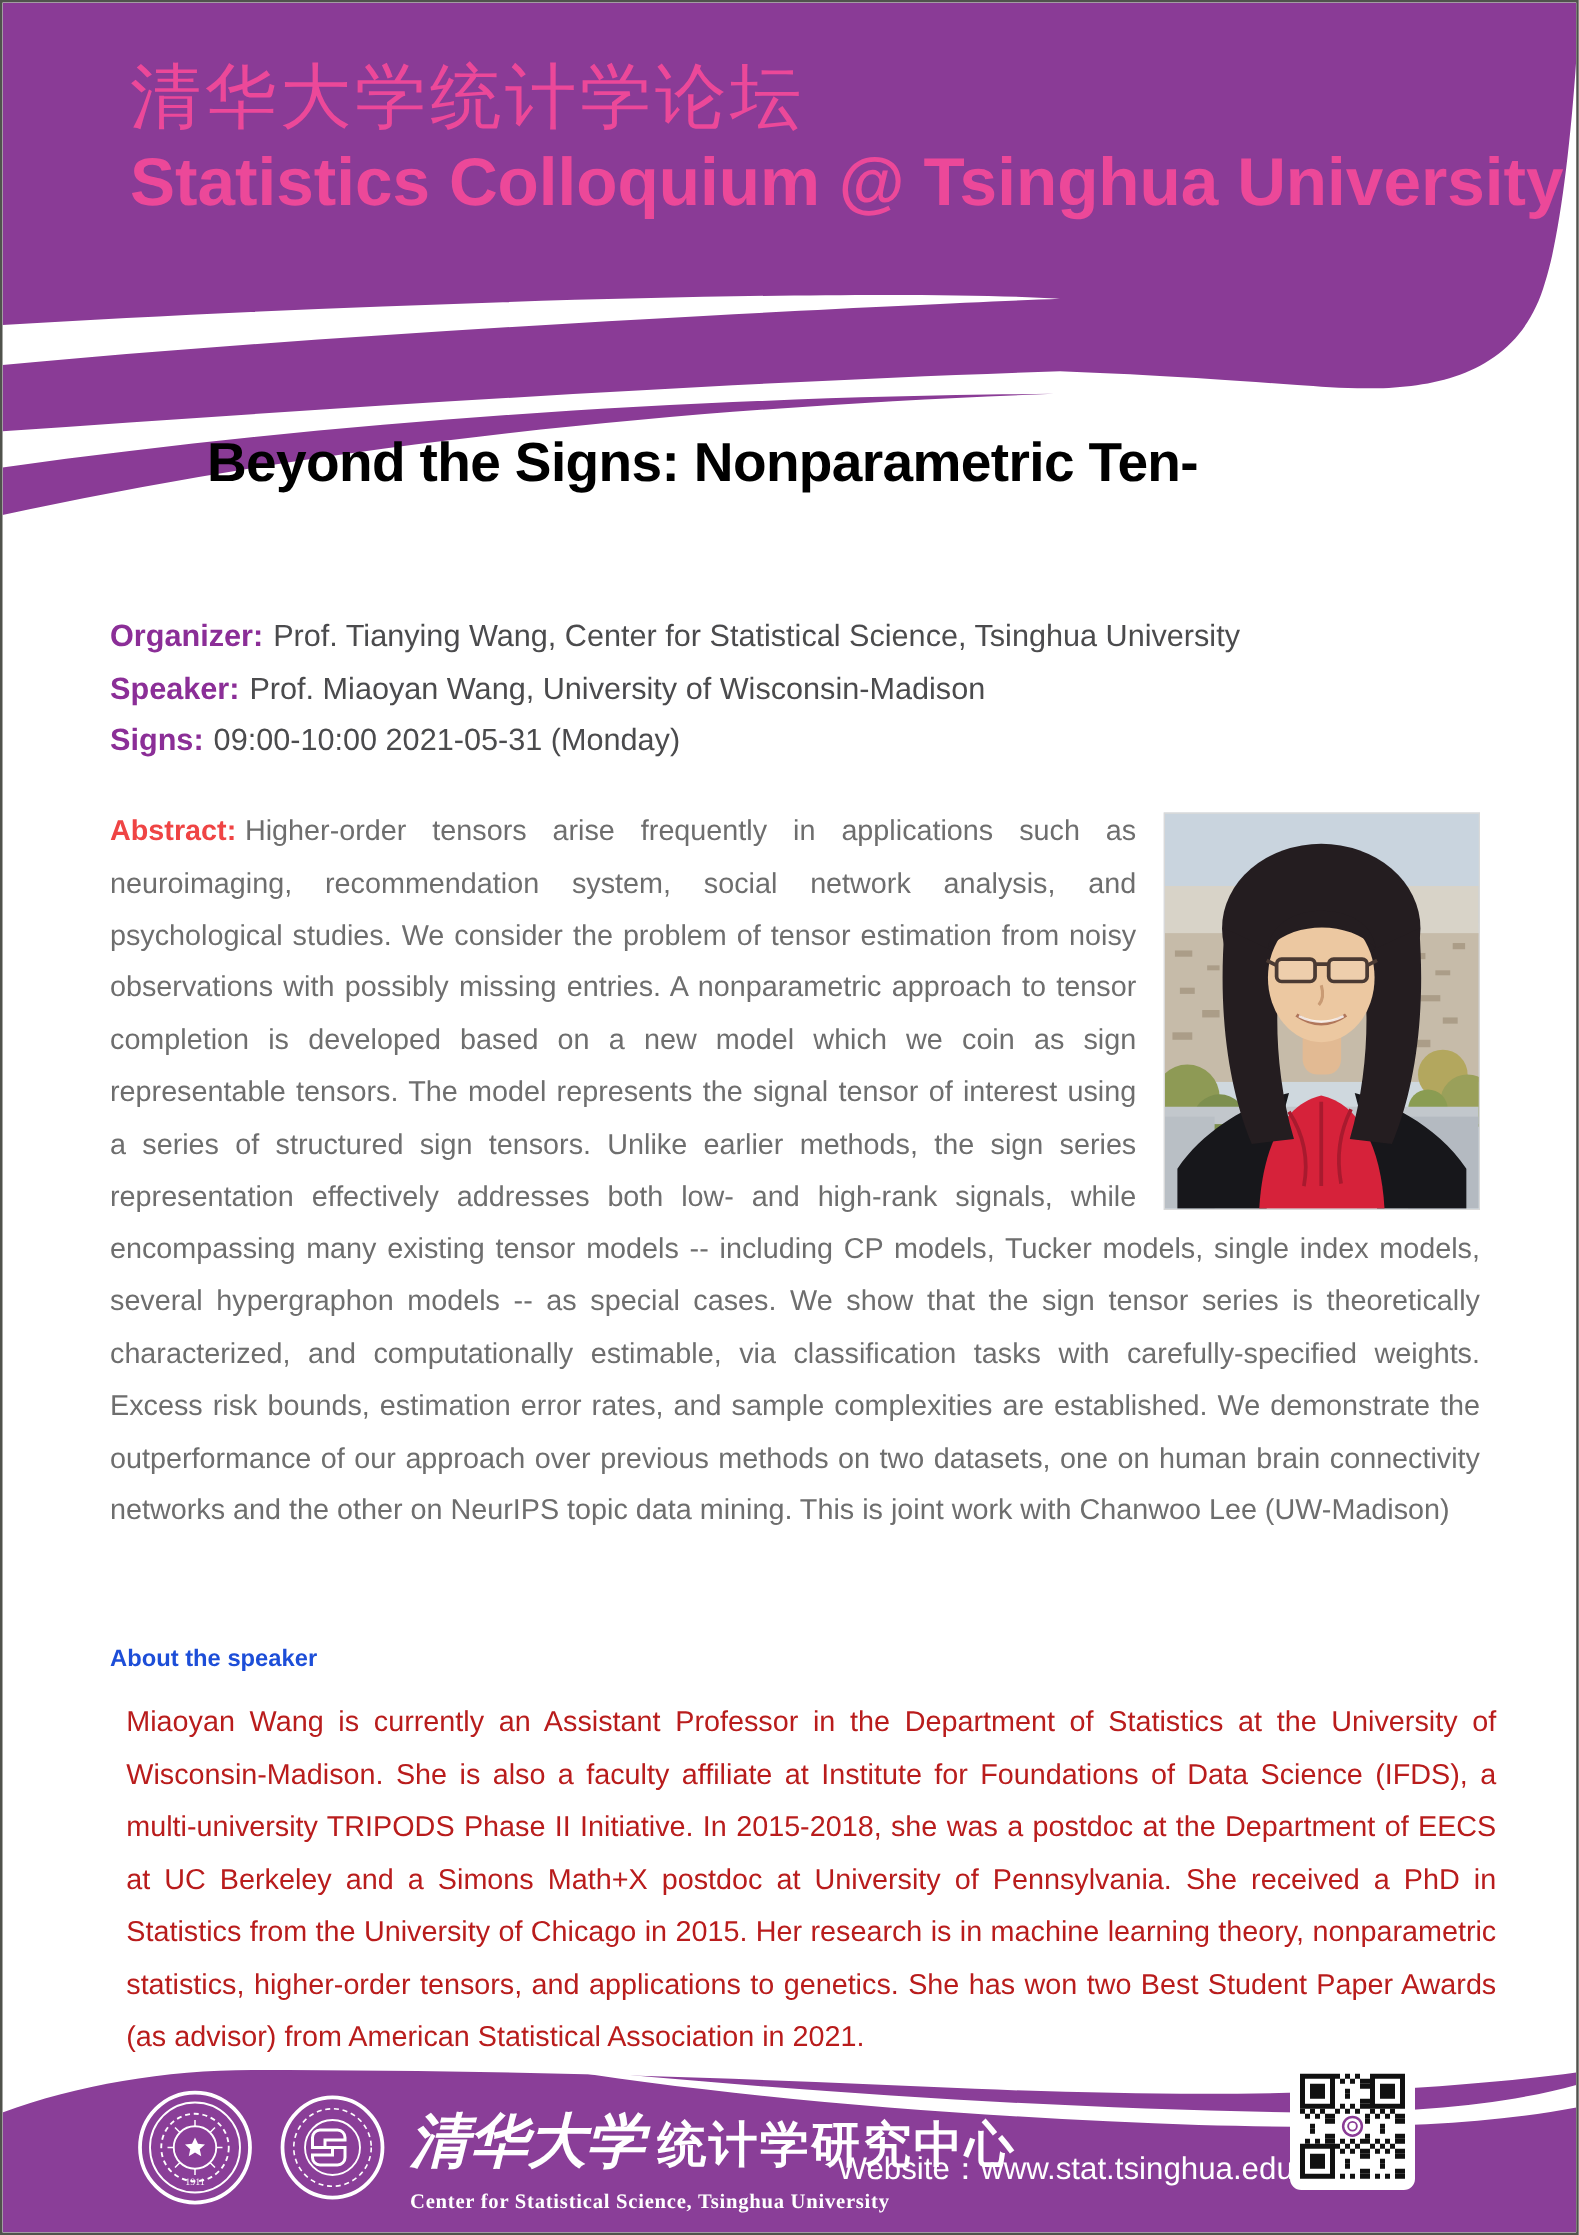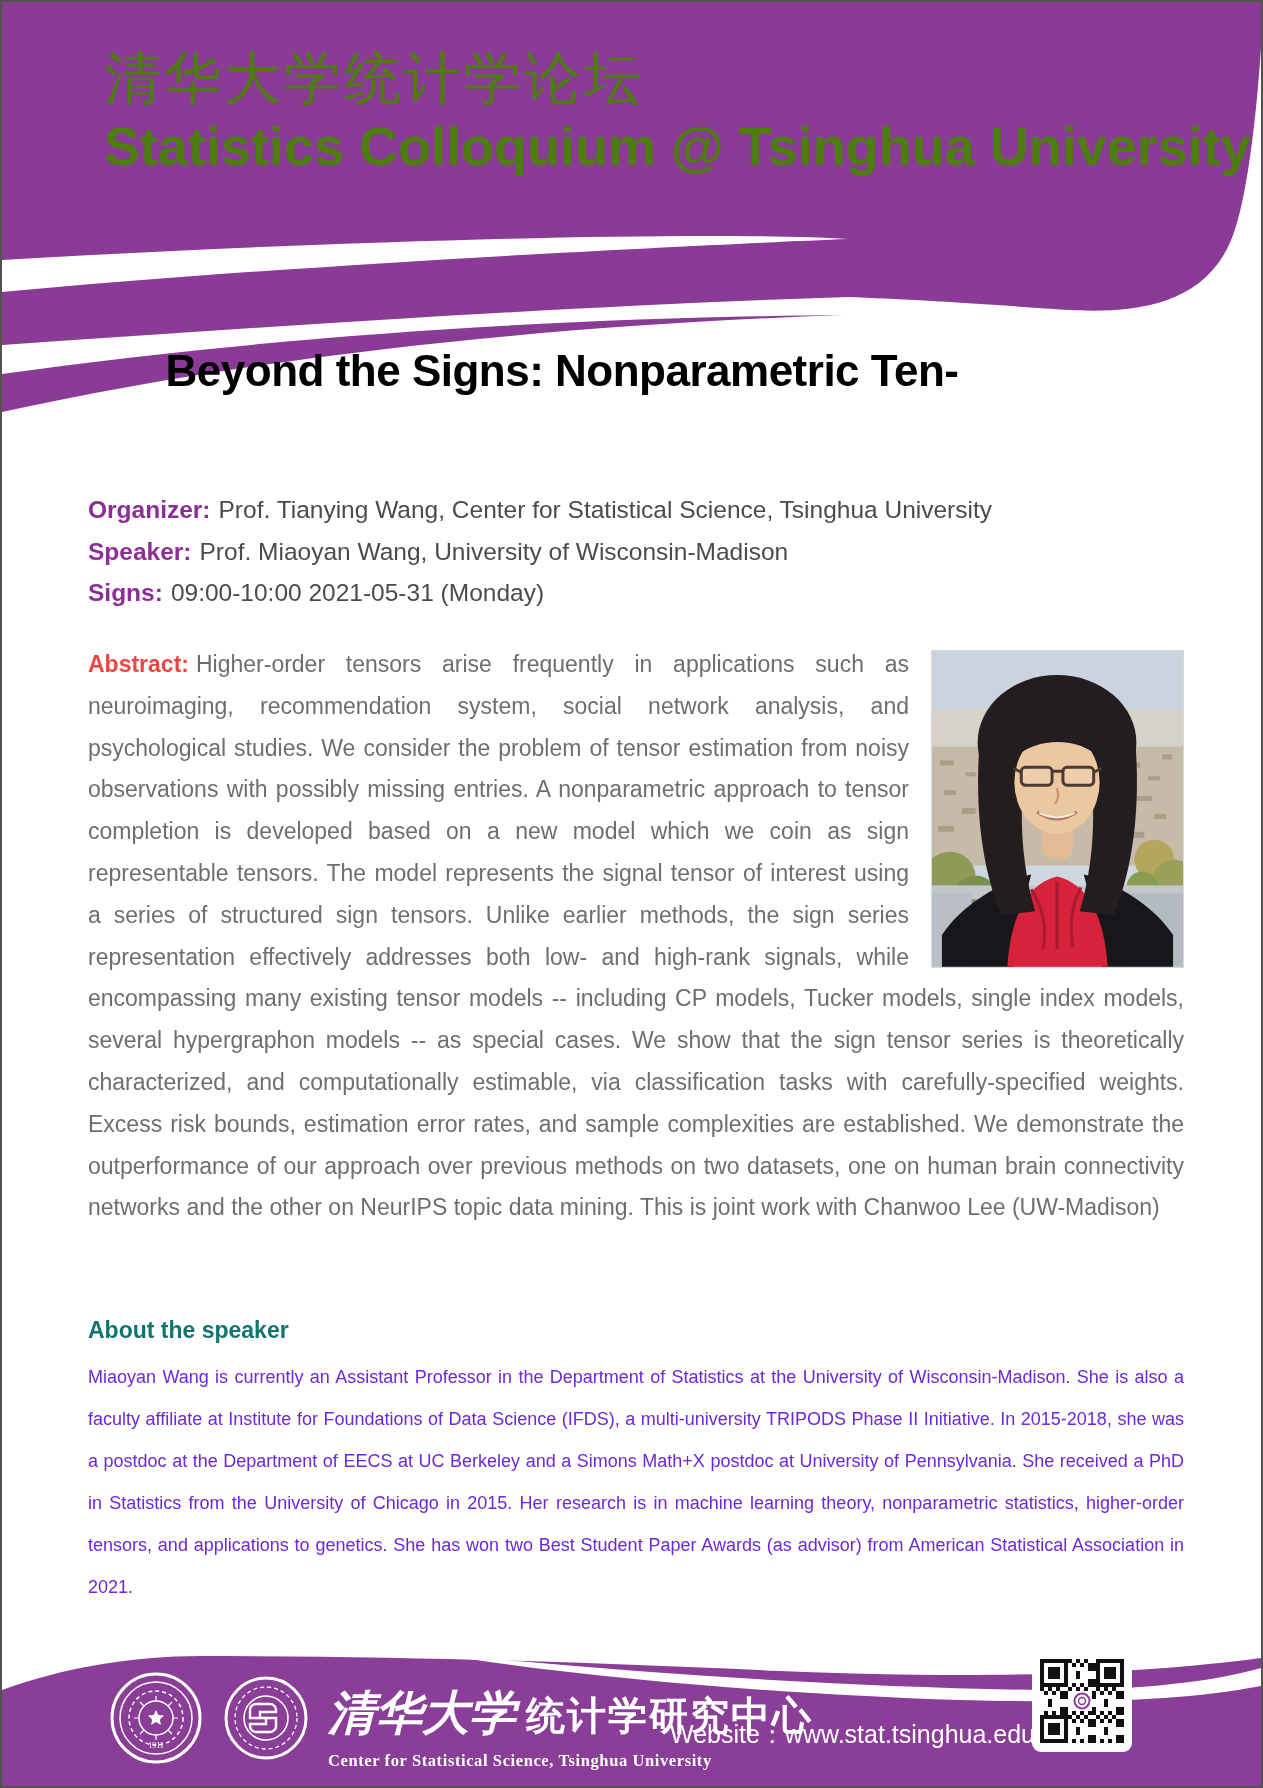--- a/index.html
+++ b/index.html
@@ -10,21 +10,21 @@
     background:#ffffff;
     border:2px solid #50524c;
     box-sizing:border-box;
     overflow:hidden;
     font-family:"Liberation Sans", sans-serif;
   }
   svg{display:block;}
   .top-waves{position:absolute;left:0;top:0;width:1259px;height:470px;}
   .bottom-waves{position:absolute;left:0;top:1596px;width:1259px;height:188px;}
 
-  .header-text{position:absolute;left:102px;top:40px;color:#4d7c0f;}
+  .header-text{position:absolute;left:102px;top:40px;color:#ec4899;}
   .header-zh{font-size:57px;letter-spacing:3px;font-weight:400;line-height:72px;}
   .header-en{font-size:54px;font-weight:700;line-height:64px;letter-spacing:0px;}
 
   .talk-title{
     position:absolute;left:84px;top:340px;width:952px;
     text-align:center;color:#000000;font-weight:bold;
     font-size:44px;line-height:57px;letter-spacing:-0.5px;
   }
 
   .info{position:absolute;left:86px;top:487px;width:1096px;}
@@ -40,25 +40,25 @@
   .abstract .lbl{color:#ef4444;font-weight:bold;margin-right:7px;}
   .photo{
     float:right;width:253px;height:318px;
     margin:6px 0 8px 22px;
     border:1px solid #d9d9d9;box-sizing:border-box;
     background:#cfd8de;
   }
 
   .about-heading{
     position:absolute;left:86px;top:1315px;
-    font-size:23px;font-weight:bold;color:#0f766e;
+    font-size:19px;font-weight:bold;color:#1d4ed8;
   }
   .bio{
-    position:absolute;left:86px;top:1354px;width:1096px;
-    font-size:18px;line-height:42px;color:#6d28d9;
+    position:absolute;left:99px;top:1354px;width:1096px;
+    font-size:23px;line-height:42px;color:#b91c1c;
     text-align:justify;
   }
 
   .footer-content{position:absolute;left:0;top:1640px;width:1263px;height:148px;color:#fff;}
   .seals{position:absolute;left:106px;top:28px;}
   .center-names{position:absolute;left:326px;top:40px;white-space:nowrap;}
   .zh-script{font-family:"Liberation Serif",serif;font-style:italic;font-weight:bold;font-size:47px;margin-right:10px;}
   .zh-bold{font-size:39px;font-weight:bold;letter-spacing:2px;text-align:center;}
   .center-en{font-family:"Liberation Serif",serif;font-size:16.5px;font-weight:bold;letter-spacing:0.6px;margin-top:6px;}
   .website{position:absolute;left:668px;top:76px;font-size:25px;}

